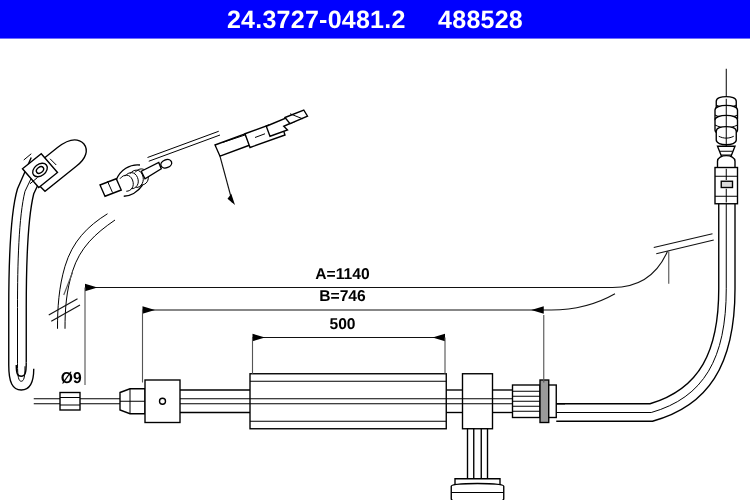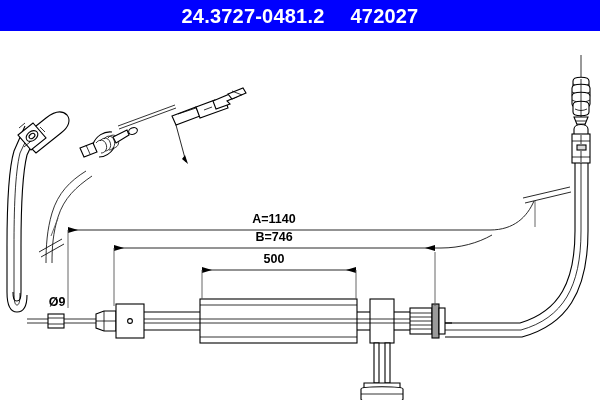--- a/index.html
+++ b/index.html
@@ -70,21 +70,21 @@
   .dgry { fill: #9a9a9a; }
   .blk { fill: #000000; }
 </style>
 </head>
 <body>
 
 <div id="page">
 
   <div id="title-bar">
     <span class="title-text">24.3727-0481.2</span>
-    <span class="title-text">472027</span>
+    <span class="title-text">488528</span>
   </div>
 
   <div id="drawing-area">
     <svg class="drawing" viewBox="0 0 600 369" xmlns="http://www.w3.org/2000/svg">
 
       <g>
 
         <path class="ln med" d="M 25,95 L 14,120 C 8,140 7,180 7,215 L 7,261"></path>
         <path class="ln thin" d="M 31,99 L 20,122 C 15,142 14,180 14,215 L 14,260"></path>
         <path class="ln med" d="M 37,103 L 27,124 C 22,144 21,181 21,215 L 21,259"></path>

